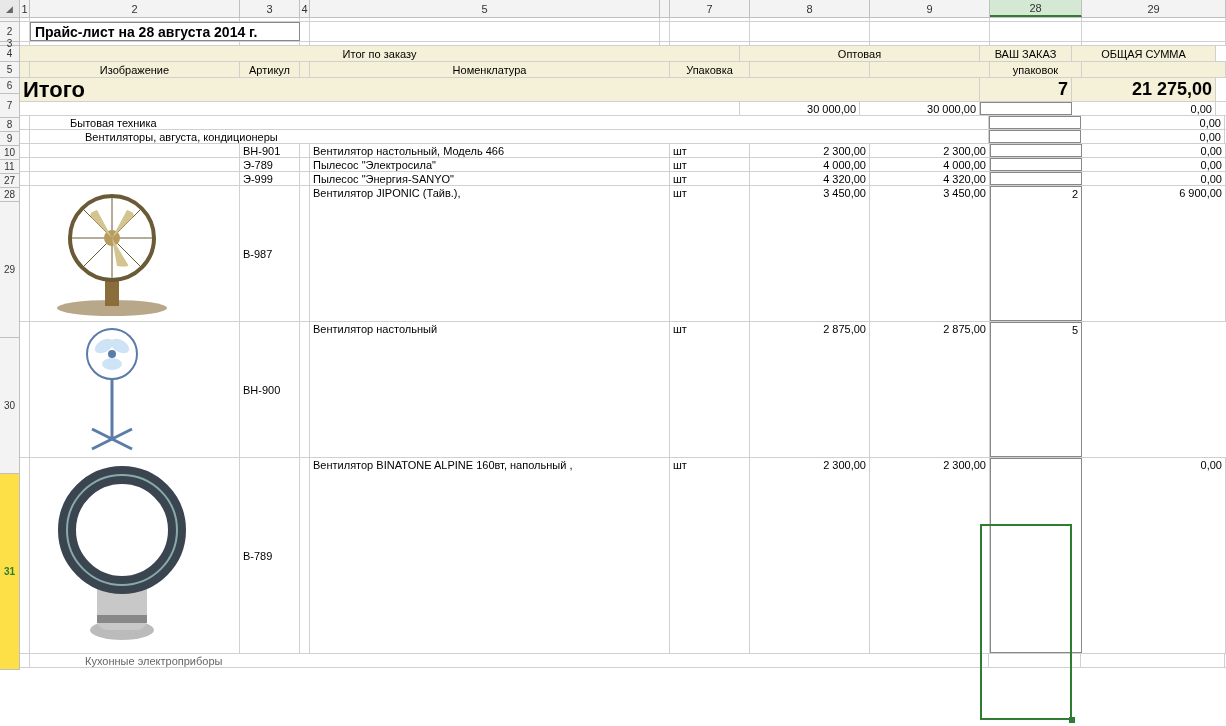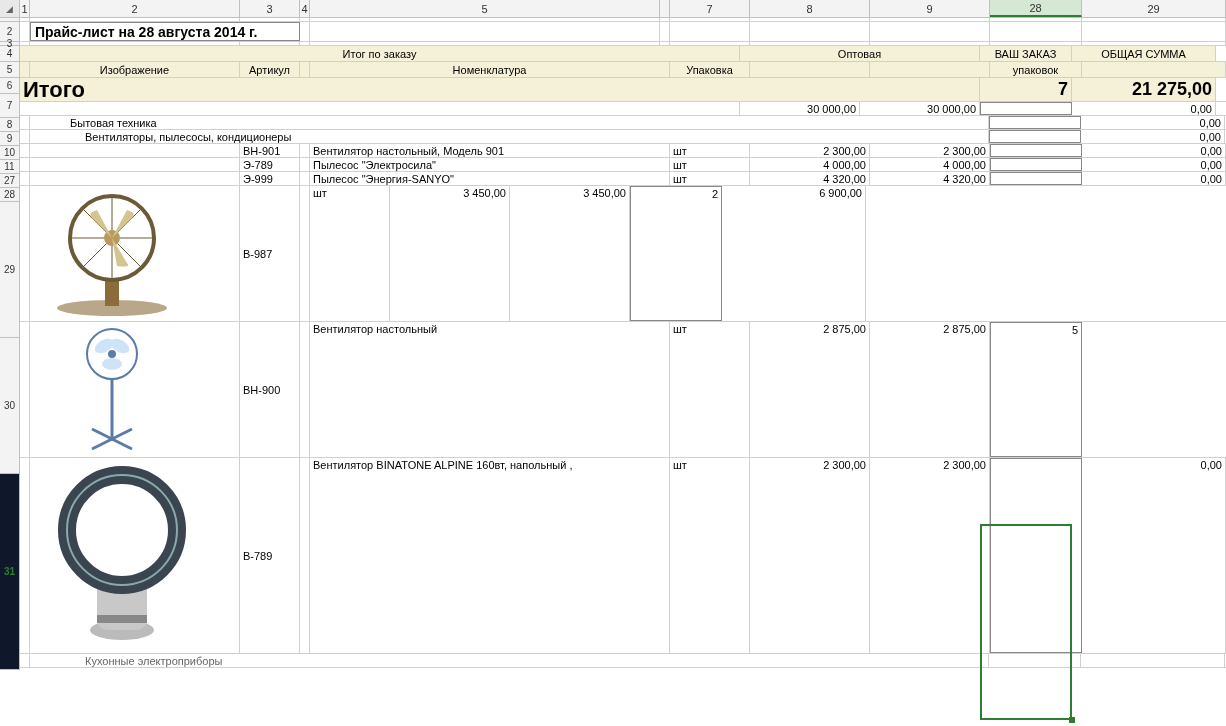--- a/index.html
+++ b/index.html
@@ -56,21 +56,21 @@
   }
   .row-h {
     border-bottom: 1px solid #c0c0c0;
     display: flex;
     align-items: center;
     justify-content: center;
     font-size: 10px;
     color: #333;
   }
   .row-h.selected {
-    background: #0f172a;
+    background: #fde047;
     color: #2e7d32;
     font-weight: bold;
   }
   .grid {
     position: absolute;
     left: 20px;
     top: 18px;
     width: 1206px;
   }
   .r {
@@ -253,31 +253,31 @@
 
     <div class="r" style="height:14px">
       <div class="c c1"></div>
       <div class="c" style="width:959px;padding-left:40px">Бытовая техника</div>
       <div class="c thick-border-cell c28"></div>
       <div class="c right c29">0,00</div>
     </div>
 
     <div class="r" style="height:14px">
       <div class="c c1"></div>
-      <div class="c" style="width:959px;padding-left:55px">Вентиляторы, пылесосы, кондиционеры</div>
+      <div class="c" style="width:959px;padding-left:55px">Вентиляторы, августа, кондиционеры</div>
       <div class="c thick-border-cell c28"></div>
       <div class="c right c29">0,00</div>
     </div>
 
     <div class="r" style="height:14px">
       <div class="c c1"></div>
         <div class="c c2"></div>
       <div class="c c3">ВН-901</div>
       <div class="c c4"></div>
-      <div class="c" style="width:360px">Вентилятор настольный, Модель 901</div>
+      <div class="c" style="width:360px">Вентилятор настольный, Модель 466</div>
       <div class="c c7">шт</div>
       <div class="c right c8">2 300,00</div>
       <div class="c right c9">2 300,00</div>
       <div class="c thick-border-cell right c28"></div>
       <div class="c right c29">0,00</div>
     </div>
     <div class="r" style="height:14px">
       <div class="c c1"></div>
         <div class="c c2"></div>
       <div class="c c3">Э-789</div>
@@ -316,20 +316,21 @@
               <line x1="110" y1="20" x2="50" y2="80"></line>
           </g>
           <circle cx="80" cy="50" r="8" fill="#b89b5e"></circle>
           <path d="M80 50 L60 30 Q55 25 65 22 Z" fill="#d4c48f"></path>
           <path d="M80 50 L100 30 Q105 25 95 22 Z" fill="#d4c48f"></path>
           <path d="M80 50 L95 75 Q100 80 85 78 Z" fill="#d4c48f"></path>
         </svg>
       </div>
       <div class="c c3">В-987</div>
       <div class="c c4"></div>
+      <div class="c" style="width:360px;align-items:flex-start">Вентилятор JIPONIC (Тайв.),</div>
       <div class="c c7" style="align-items:flex-start">шт</div>
       <div class="c right c8" style="align-items:flex-start">3 450,00</div>
       <div class="c right c9" style="align-items:flex-start">3 450,00</div>
       <div class="c thick-border-cell right c28" style="align-items:flex-start">2</div>
       <div class="c right c29" style="align-items:flex-start">6 900,00</div>
     </div>
 
     <div class="r" style="height:136px">
       <div class="c c1"></div>
       <div class="c c2 img-cell">

